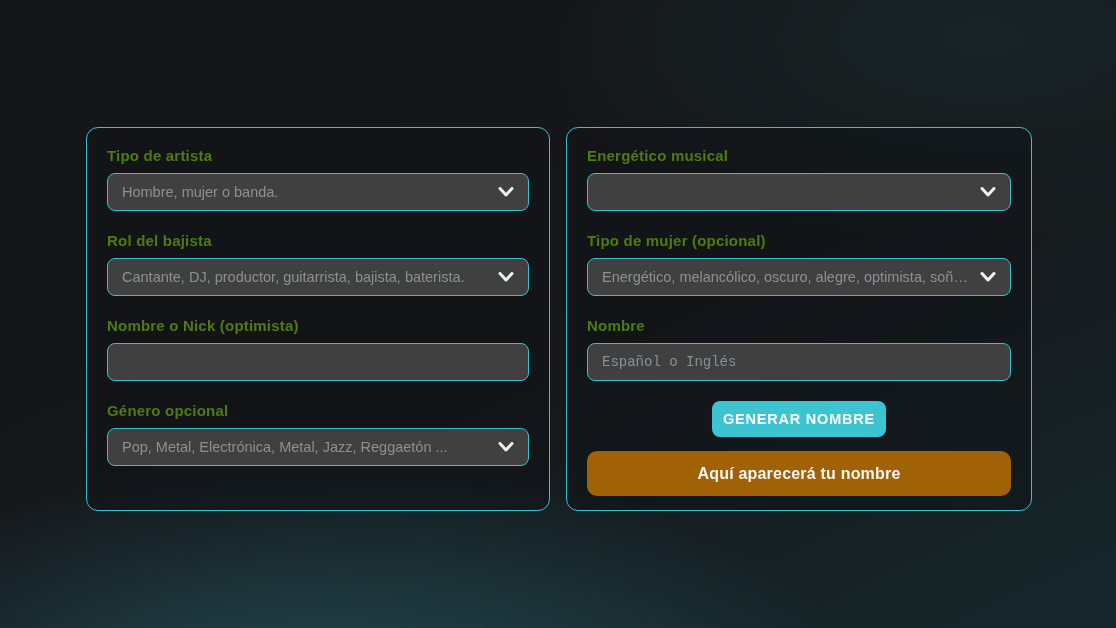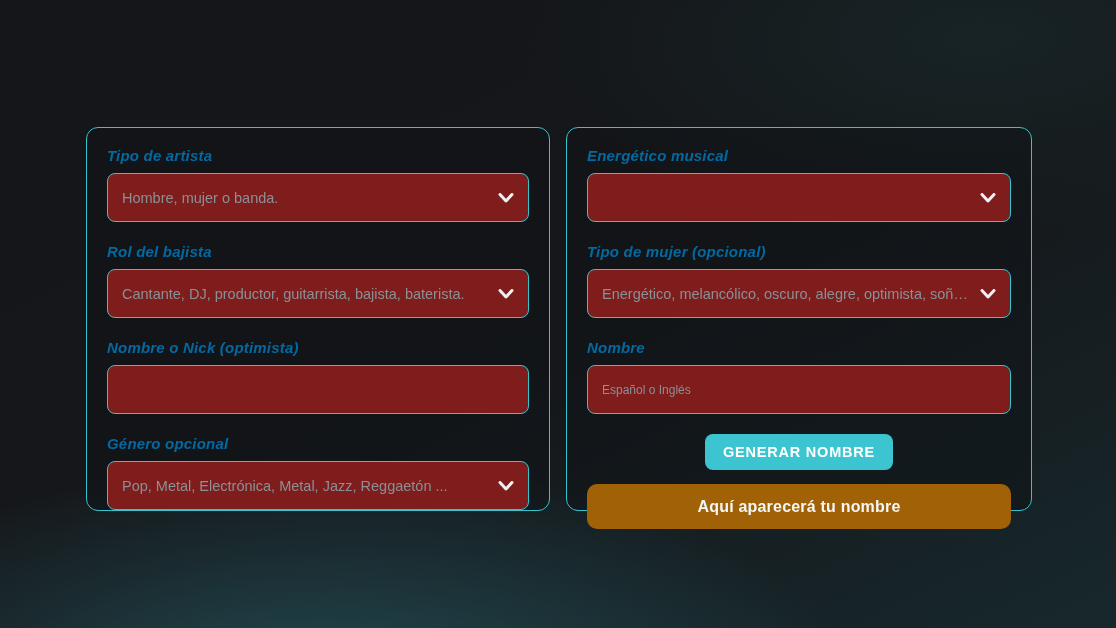--- a/index.html
+++ b/index.html
@@ -21,58 +21,57 @@
     border-radius:12px;
     background:rgba(17,20,23,0.55);
     padding:18px 20px;
   }
   .panel-left  { left:86px;  width:464px; }
   .panel-right { left:566px; width:466px; }
   .field { margin-bottom:20px; }
   .label {
     font-size:15px;
     font-weight:700;
-    color:#0369a1;
+    color:#4d7c0f;
     line-height:19px;
     margin-bottom:8px;
     letter-spacing:0.2px;
-    font-style:italic;
   }
   .select, .input {
     width:100%;
-    height:49px;
+    height:38px;
     border:1.5px solid #35c4cf;
     border-radius:8px;
-    background:#7f1d1d;
+    background:#404040;
     display:flex;
     align-items:center;
     padding:0 14px;
     cursor:pointer;
   }
   .input {
-    font-family:Liberation Sans, sans-serif;
-    font-size:12px;
+    font-family:Liberation Mono, monospace;
+    font-size:14px;
     color:#eef1f3;
     outline:none;
     cursor:text;
   }
   .input::placeholder { color:#8a9095; opacity:1; }
   .select .ph {
     flex:1;
     font-size:14.5px;
     color:#8a9095;
     white-space:nowrap;
     overflow:hidden;
     text-overflow:ellipsis;
     padding-right:10px;
   }
   .select .chev { flex-shrink:0; margin-left:auto; }
   .btn-row { text-align:center; margin-top:20px; }
   .gen-btn {
-    width:188px;
+    width:174px;
     height:36px;
     border:none;
     border-radius:8px;
     background:#3cc5d0;
     color:#ffffff;
     font-family:"Liberation Sans","DejaVu Sans",sans-serif;
     font-size:14.5px;
     font-weight:700;
     letter-spacing:0.8px;
     cursor:pointer;

